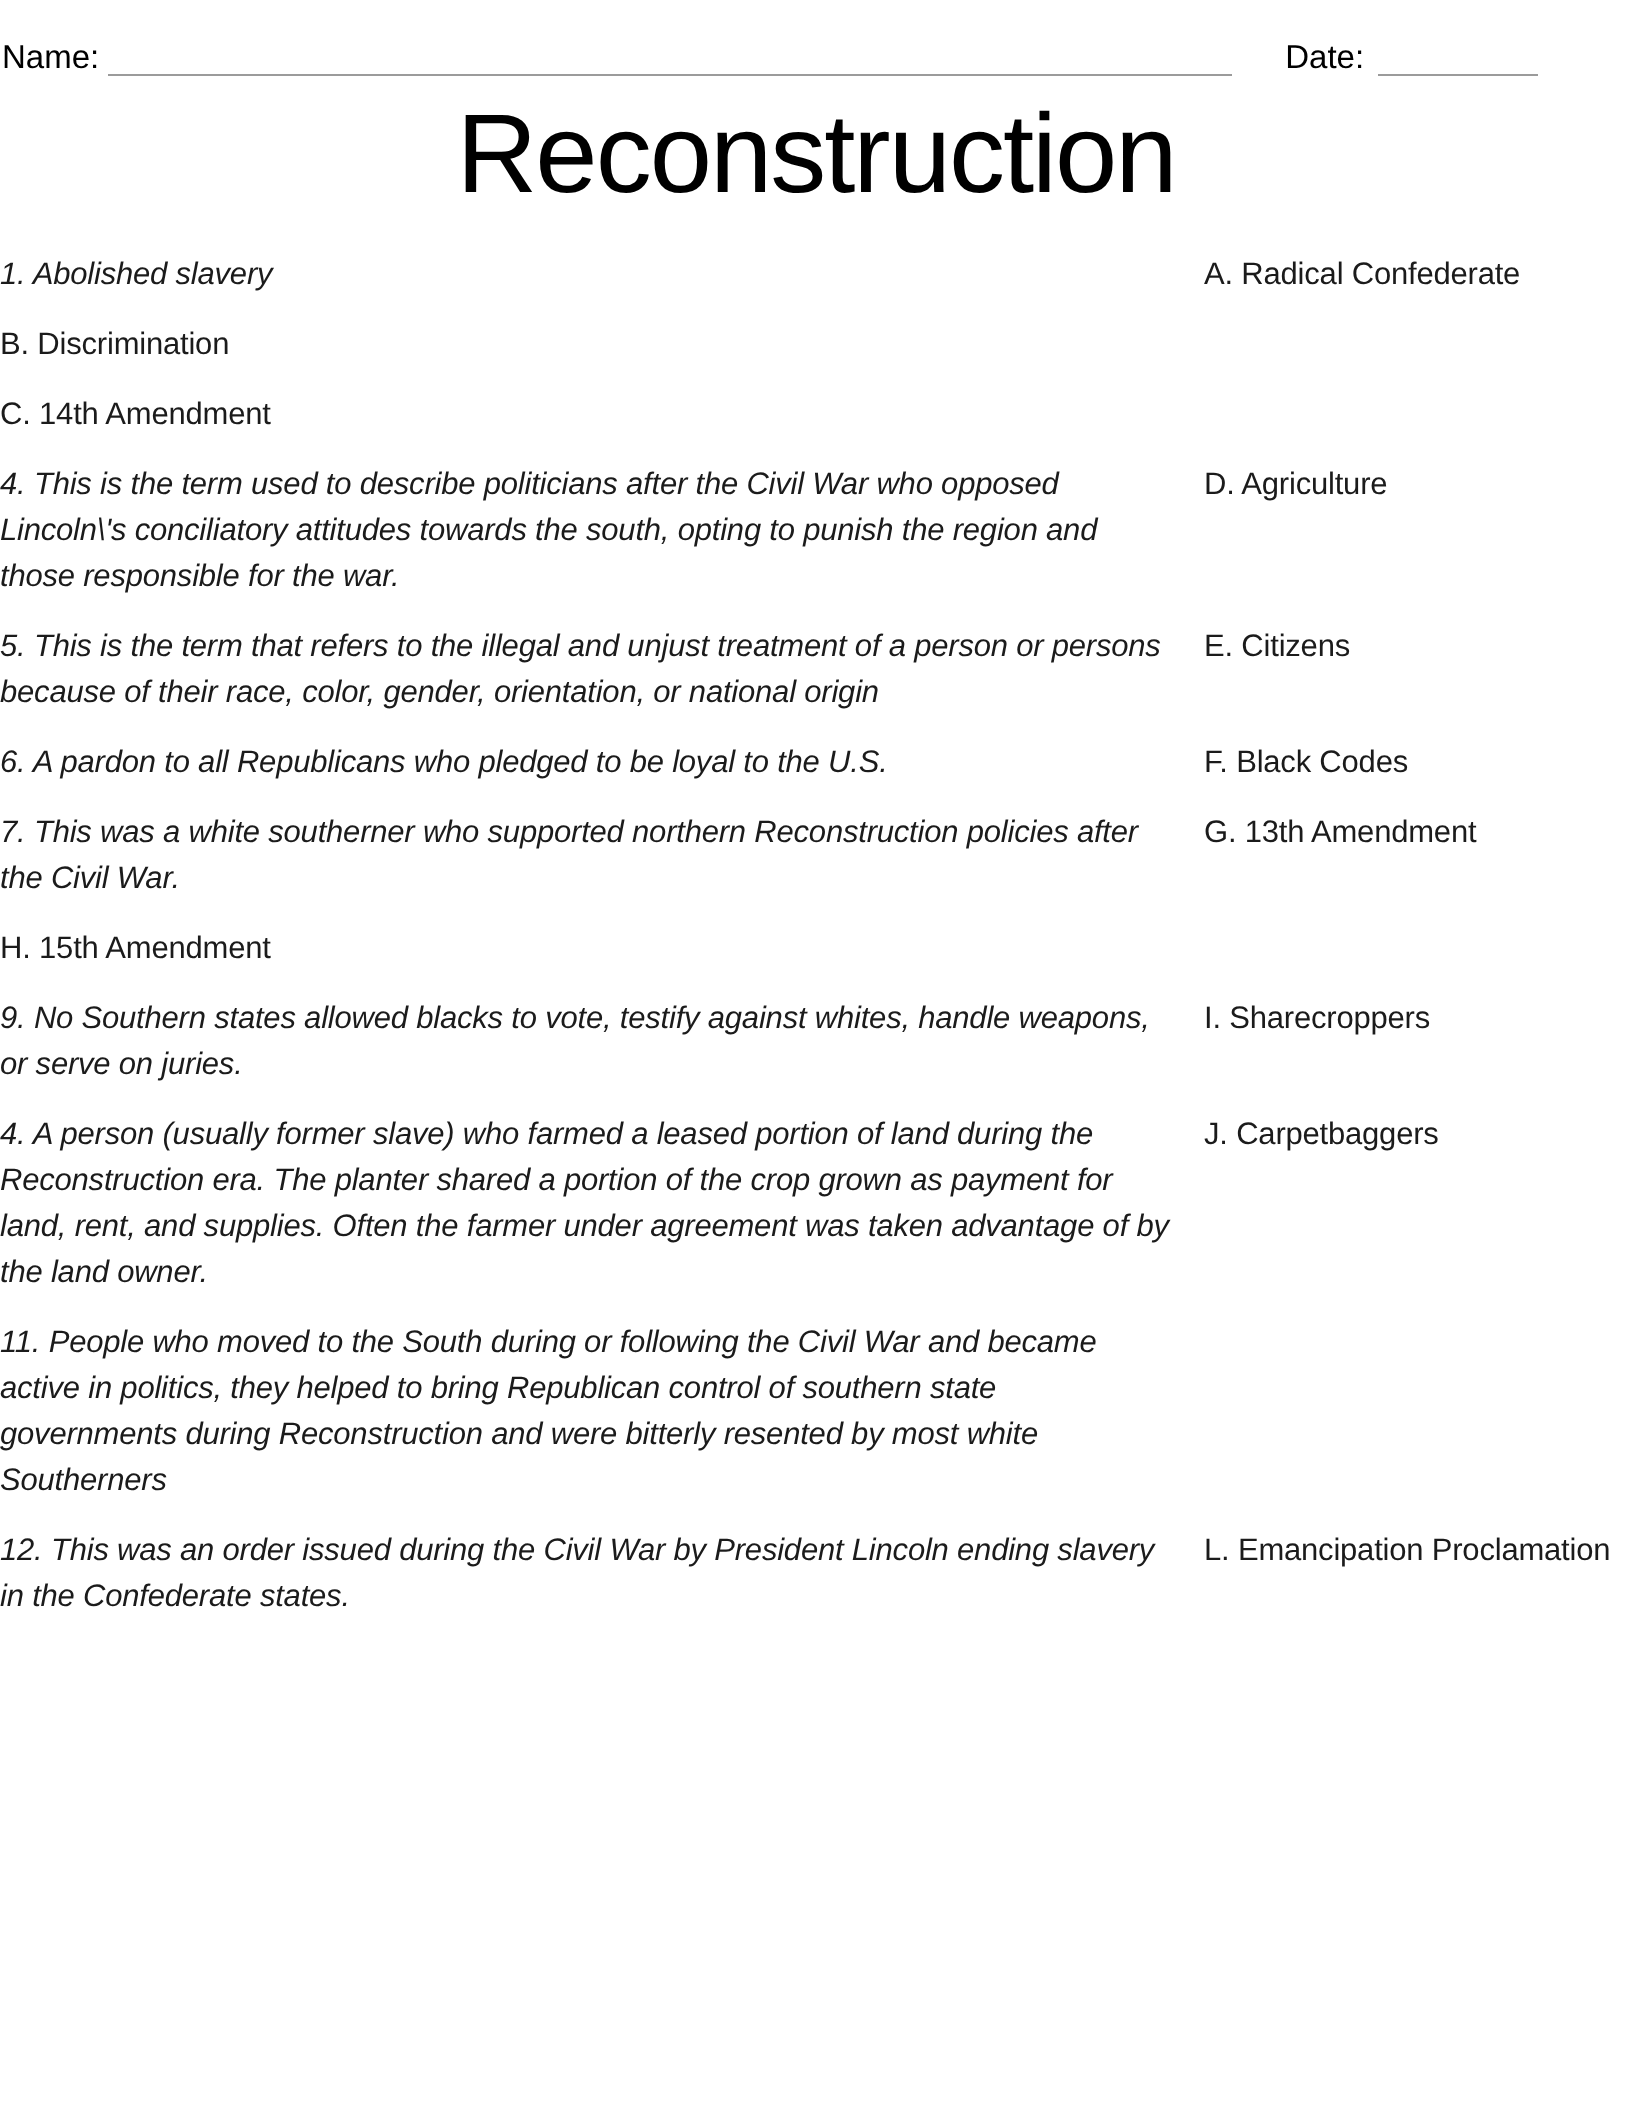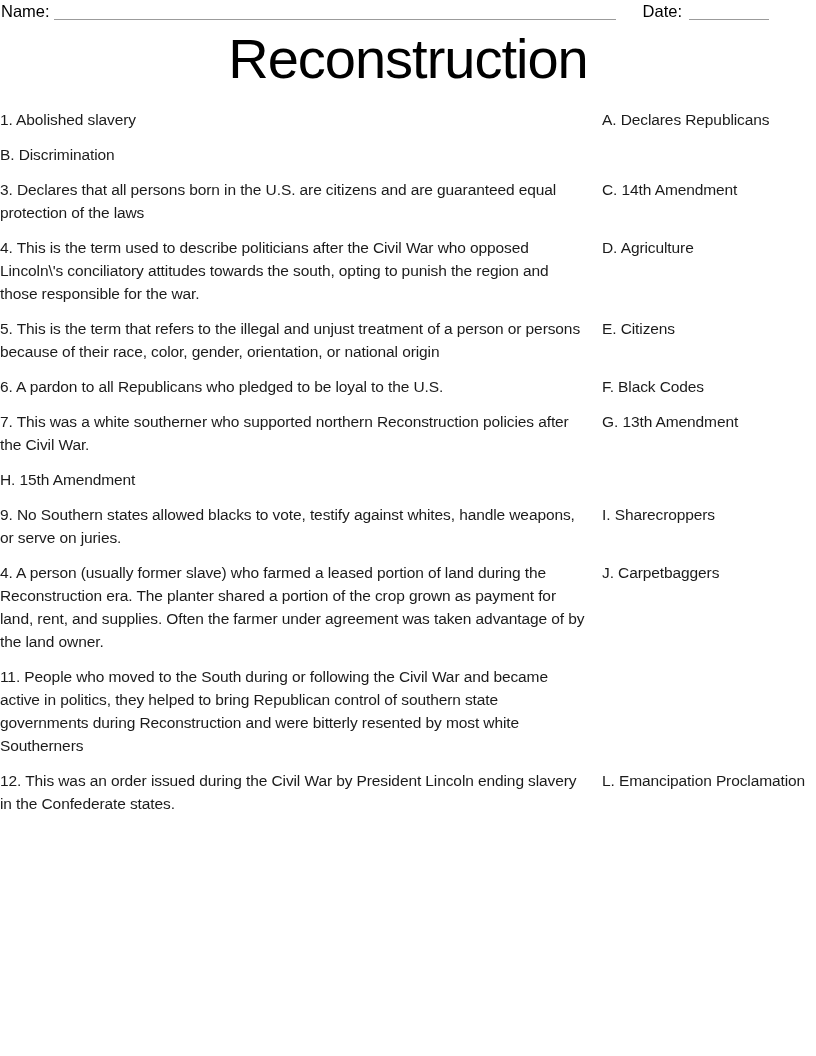--- a/index.html
+++ b/index.html
@@ -7,21 +7,21 @@
     padding: 0;
     background: #ffffff;
   }
   .page {
     position: relative;
     width: 816px;
     height: 1056px;
     background: #ffffff;
     overflow: hidden;
     box-sizing: border-box;
-    padding-top: 0;
+    padding-top: 18px;
     font-family: "Liberation Sans", "DejaVu Sans", sans-serif;
   }
   
   .hdr {
     display: flex;
     align-items: flex-end;
     height: 20px;
     padding-left: 1px;
     font-size: 16.5px;
     color: #000000;
@@ -54,49 +54,48 @@
     grid-template-columns: 602px 1fr;
     margin-bottom: 12px;
   }
   .clue, .answer {
     margin: 0;
     font-size: 15.5px;
     line-height: 23px;
     color: #1b1b1b;
     letter-spacing: -0.1px;
   }
-  .clue { padding-right: 14px; }
+  .clue { padding-right: 14px; font-style: italic; }
   .answer { white-space: nowrap; }
 </style>
 </head>
 <body>
 
 <div class="page">
 
   <div class="hdr">
     <span class="lbl">Name:</span>
       <span class="blank name-blank"></span>
       <span class="lbl">Date:</span>
       <span class="blank date-blank"></span>
   </div>
 
   <h1 class="title">Reconstruction</h1>
 
   <div class="rows" id="rows">
   <div class="row">
     <p class="clue"><span class="num">1.</span> <span class="txt">Abolished slavery</span></p>
-    <p class="answer"><span class="letter">A.</span> <span class="txt">Declares Republicans</span></p>
+    <p class="answer"><span class="letter">A.</span> <span class="txt">Radical Confederate</span></p>
   </div>
 
   <div class="row">
     <p class="answer"><span class="letter">B.</span> <span class="txt">Discrimination</span></p>
   </div>
 
   <div class="row">
-    <p class="clue"><span class="num">3.</span> <span class="txt">Declares that all persons born in the U.S. are citizens and are guaranteed equal protection of the laws</span></p>
     <p class="answer"><span class="letter">C.</span> <span class="txt">14th Amendment</span></p>
   </div>
 
   <div class="row">
     <p class="clue"><span class="num">4.</span> <span class="txt">This is the term used to describe politicians after the Civil War who opposed Lincoln\'s conciliatory attitudes towards the south, opting to punish the region and those responsible for the war.</span></p>
     <p class="answer"><span class="letter">D.</span> <span class="txt">Agriculture</span></p>
   </div>
 
   <div class="row">
     <p class="clue"><span class="num">5.</span> <span class="txt">This is the term that refers to the illegal and unjust treatment of a person or persons because of their race, color, gender, orientation, or national origin</span></p>

